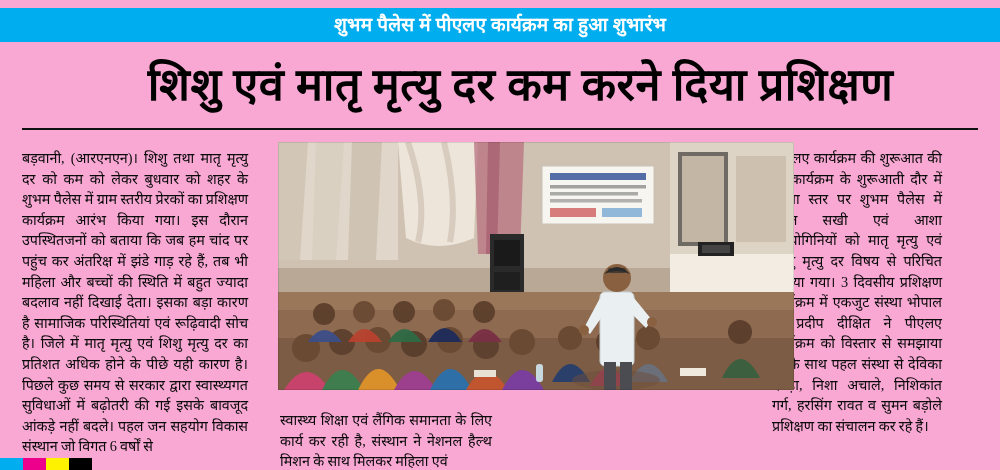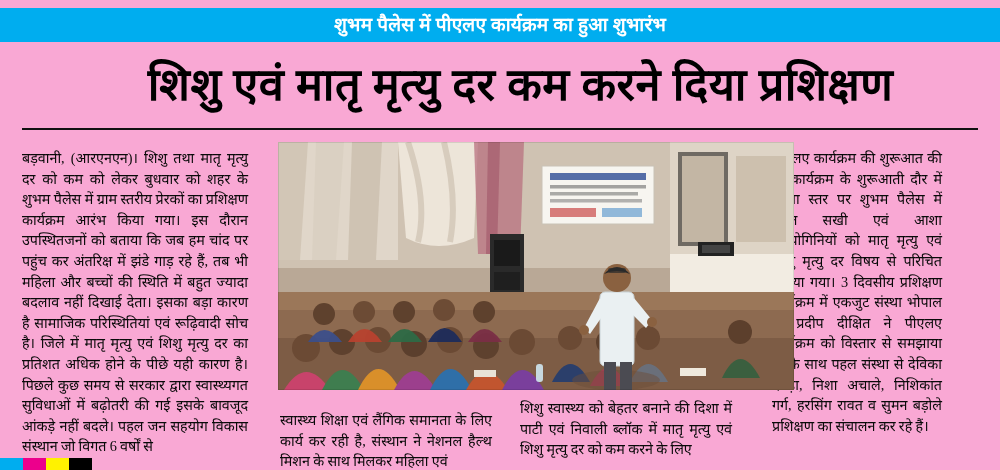--- a/index.html
+++ b/index.html
@@ -149,21 +149,20 @@
 
   <div class="rule"></div>
 
   <div class="col col-left">
     <span class="lead">बड़वानी, (आरएनएन)।</span><span> शिशु तथा मातृ मृत्यु दर को कम को लेकर बुधवार को शहर के शुभम पैलेस में ग्राम स्तरीय प्रेरकों का प्रशिक्षण कार्यक्रम आरंभ किया गया। इस दौरान उपस्थितजनों को बताया कि जब हम चांद पर पहुंच कर अंतरिक्ष में झंडे गाड़ रहे हैं, तब भी महिला और बच्चों की स्थिति में बहुत ज्यादा बदलाव नहीं दिखाई देता। इसका बड़ा कारण है सामाजिक परिस्थितियां एवं रूढ़िवादी सोच है। जिले में मातृ मृत्यु एवं शिशु मृत्यु दर का प्रतिशत अधिक होने के पीछे यही कारण है। पिछले कुछ समय से सरकार द्वारा स्वास्थ्यगत सुविधाओं में बढ़ोतरी की गई इसके बावजूद आंकड़े नहीं बदले। पहल जन सहयोग विकास संस्थान जो विगत 6 वर्षों से</span>
   </div>
 
   <div class="col col-right">पीएलए कार्यक्रम की शुरूआत की है। कार्यक्रम के शुरूआती दौर में जिला स्तर पर शुभम पैलेस में सेहत सखी एवं आशा सहयोगिनियों को मातृ मृत्यु एवं शिशु मृत्यु दर विषय से परिचित कराया गया। 3 दिवसीय प्रशिक्षण कार्यक्रम में एकजुट संस्था भोपाल के प्रदीप दीक्षित ने पीएलए कार्यक्रम को विस्तार से समझाया इसके साथ पहल संस्था से देविका देवड़ा, निशा अचाले, निशिकांत गर्ग, हरसिंग रावत व सुमन बड़ोले प्रशिक्षण का संचालन कर रहे हैं।</div>
 
   <div class="col col-b1">स्वास्थ्य शिक्षा एवं लैंगिक समानता के लिए कार्य कर रही है, संस्थान ने नेशनल हैल्थ मिशन के साथ मिलकर महिला एवं</div>
-  <div class="col col-b2">शिशु स्वास्थ्य को बेहतर बनाने की दिशा में पाटी एवं निवाली ब्लॉक में मातृ मृत्यु एवं शिशु मृत्यु दर को कम करने के लिए</div>
   <div class="col col-b3"></div>
 
   <div class="photo">
     <svg width="516" height="248" viewBox="0 0 516 248" xmlns="http://www.w3.org/2000/svg" role="img">
 
       <rect x="0" y="0" width="516" height="248" fill="#b9a896"></rect>
       <rect x="0" y="0" width="516" height="126" fill="#cfc2b2"></rect>
 
       <g opacity="0.9">
         <rect x="0" y="0" width="120" height="118" fill="#e2d9cc"></rect>

